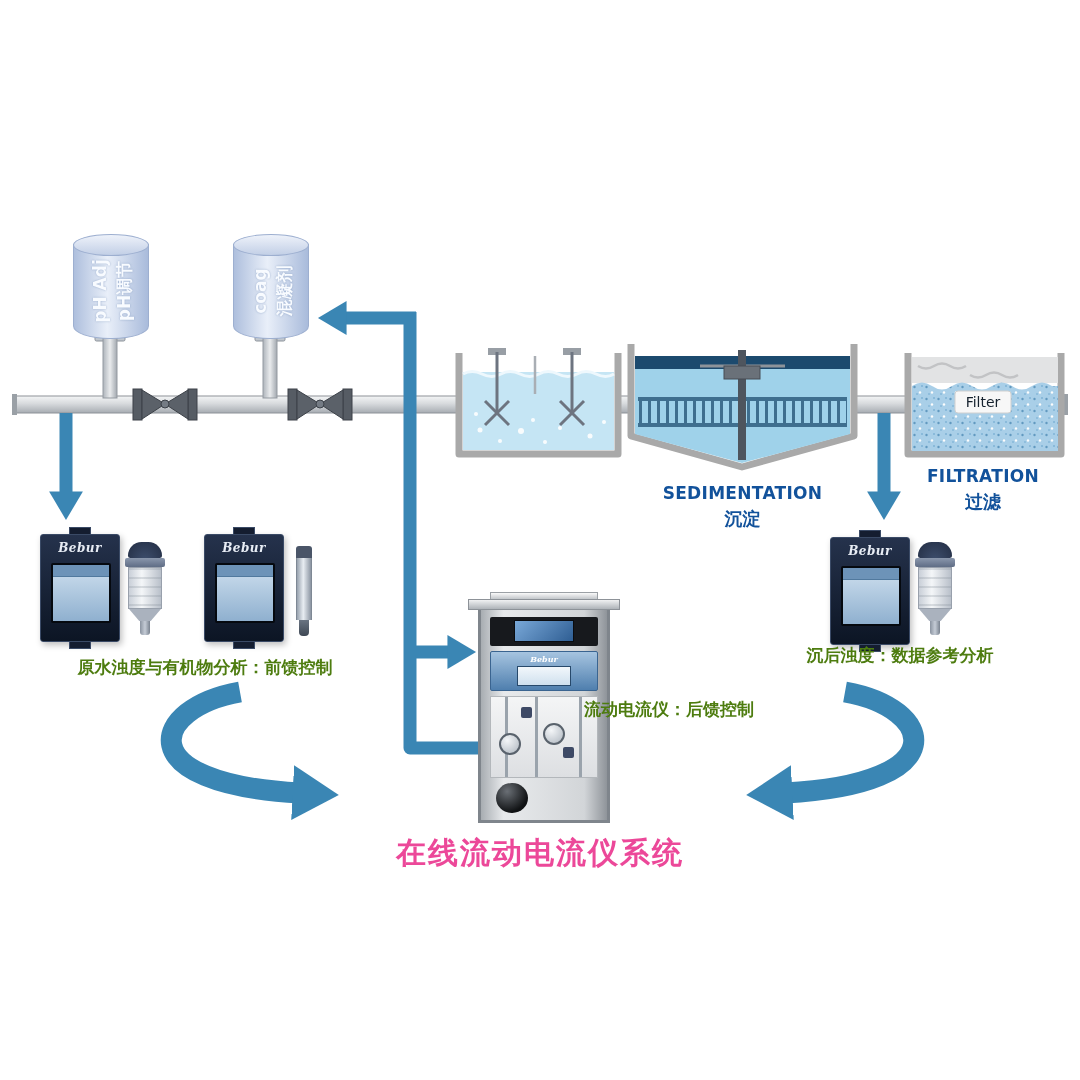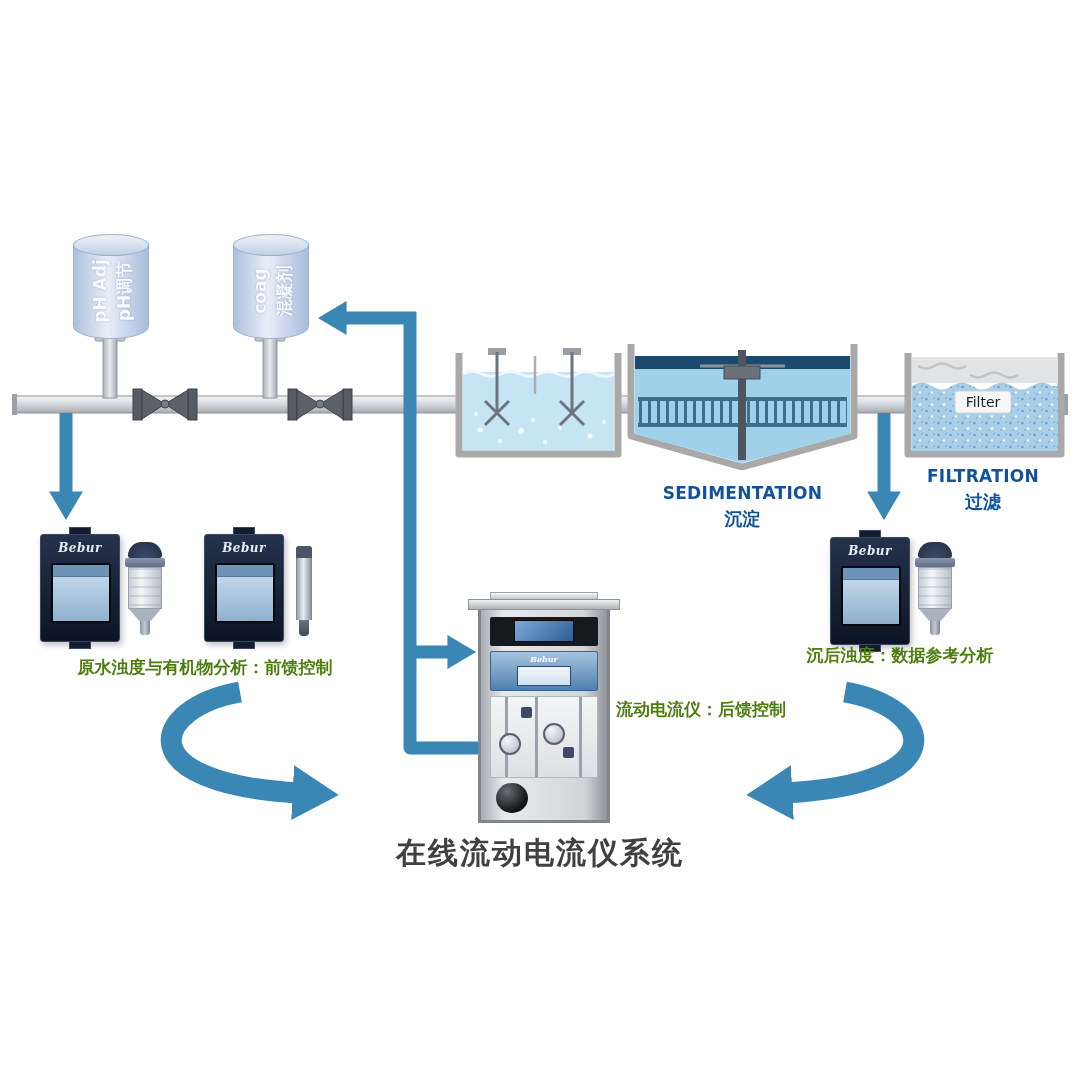--- a/index.html
+++ b/index.html
@@ -19,21 +19,21 @@
   .vtext{position:absolute;top:50%;white-space:nowrap;font-weight:bold;font-size:17px;color:#f8fbff;
          text-shadow:0 0 2px rgba(90,120,170,.55);transform:translate(-50%,-50%) rotate(-90deg);}
   .vc1{left:26px;} .vc2{left:50px;}
 
   
   .unit-label{position:absolute;text-align:center;color:#12529b;font-weight:bold;}
   .unit-label .en{font-size:17px;letter-spacing:.3px;}
   .unit-label .zh{font-size:18px;margin-top:4px;}
   .caption{position:absolute;color:#4d7c0f;font-weight:bold;font-size:17px;text-align:center;white-space:nowrap;}
   .main-title{position:absolute;left:0;top:833px;width:1080px;text-align:center;
-              color:#404040;font-weight:bold;font-size:30px;letter-spacing:2px;}
+              color:#ec4899;font-weight:bold;font-size:30px;letter-spacing:2px;}
 
   
   .analyzer{position:absolute;width:78px;height:106px;border:1px solid #3a4a66;border-radius:3px;
             background:linear-gradient(180deg,#25324c,#0c1524);box-shadow:2px 3px 6px rgba(0,0,0,.25);}
   .analyzer .tab{position:absolute;left:50%;transform:translateX(-50%);width:20px;height:6px;
                  background:#141d30;border:1px solid #3a4a66;}
   .analyzer .tab.top{top:-8px;} .analyzer .tab.bot{bottom:-8px;}
   .analyzer .brand{color:#e8edf5;font-family:"DejaVu Serif","Liberation Serif",serif;font-style:italic;
                    font-weight:bold;font-size:12px;text-align:center;margin-top:6px;letter-spacing:.5px;}
   .analyzer .screen{position:absolute;left:10px;top:28px;width:56px;height:56px;border:2px solid #05090f;
@@ -292,16 +292,16 @@
         <div class="pump p2"></div>
         <div class="valve v1"></div>
         <div class="valve v2"></div>
       </div>
       <div class="cab-flask"></div>
     </div>
   </div>
 
   <div class="caption" style="left:30px;top:656px;width:350px;">原水浊度与有机物分析：前馈控制</div>
   <div class="caption" style="left:770px;top:644px;width:260px;">沉后浊度：数据参考分析</div>
-  <div class="caption" style="left:616px;top:698px;text-align:center;">流动电流仪：后馈控制</div>
+  <div class="caption" style="left:584px;top:698px;text-align:center;">流动电流仪：后馈控制</div>
 
   <div class="main-title">在线流动电流仪系统</div>
 </div>
 
 </body></html>

